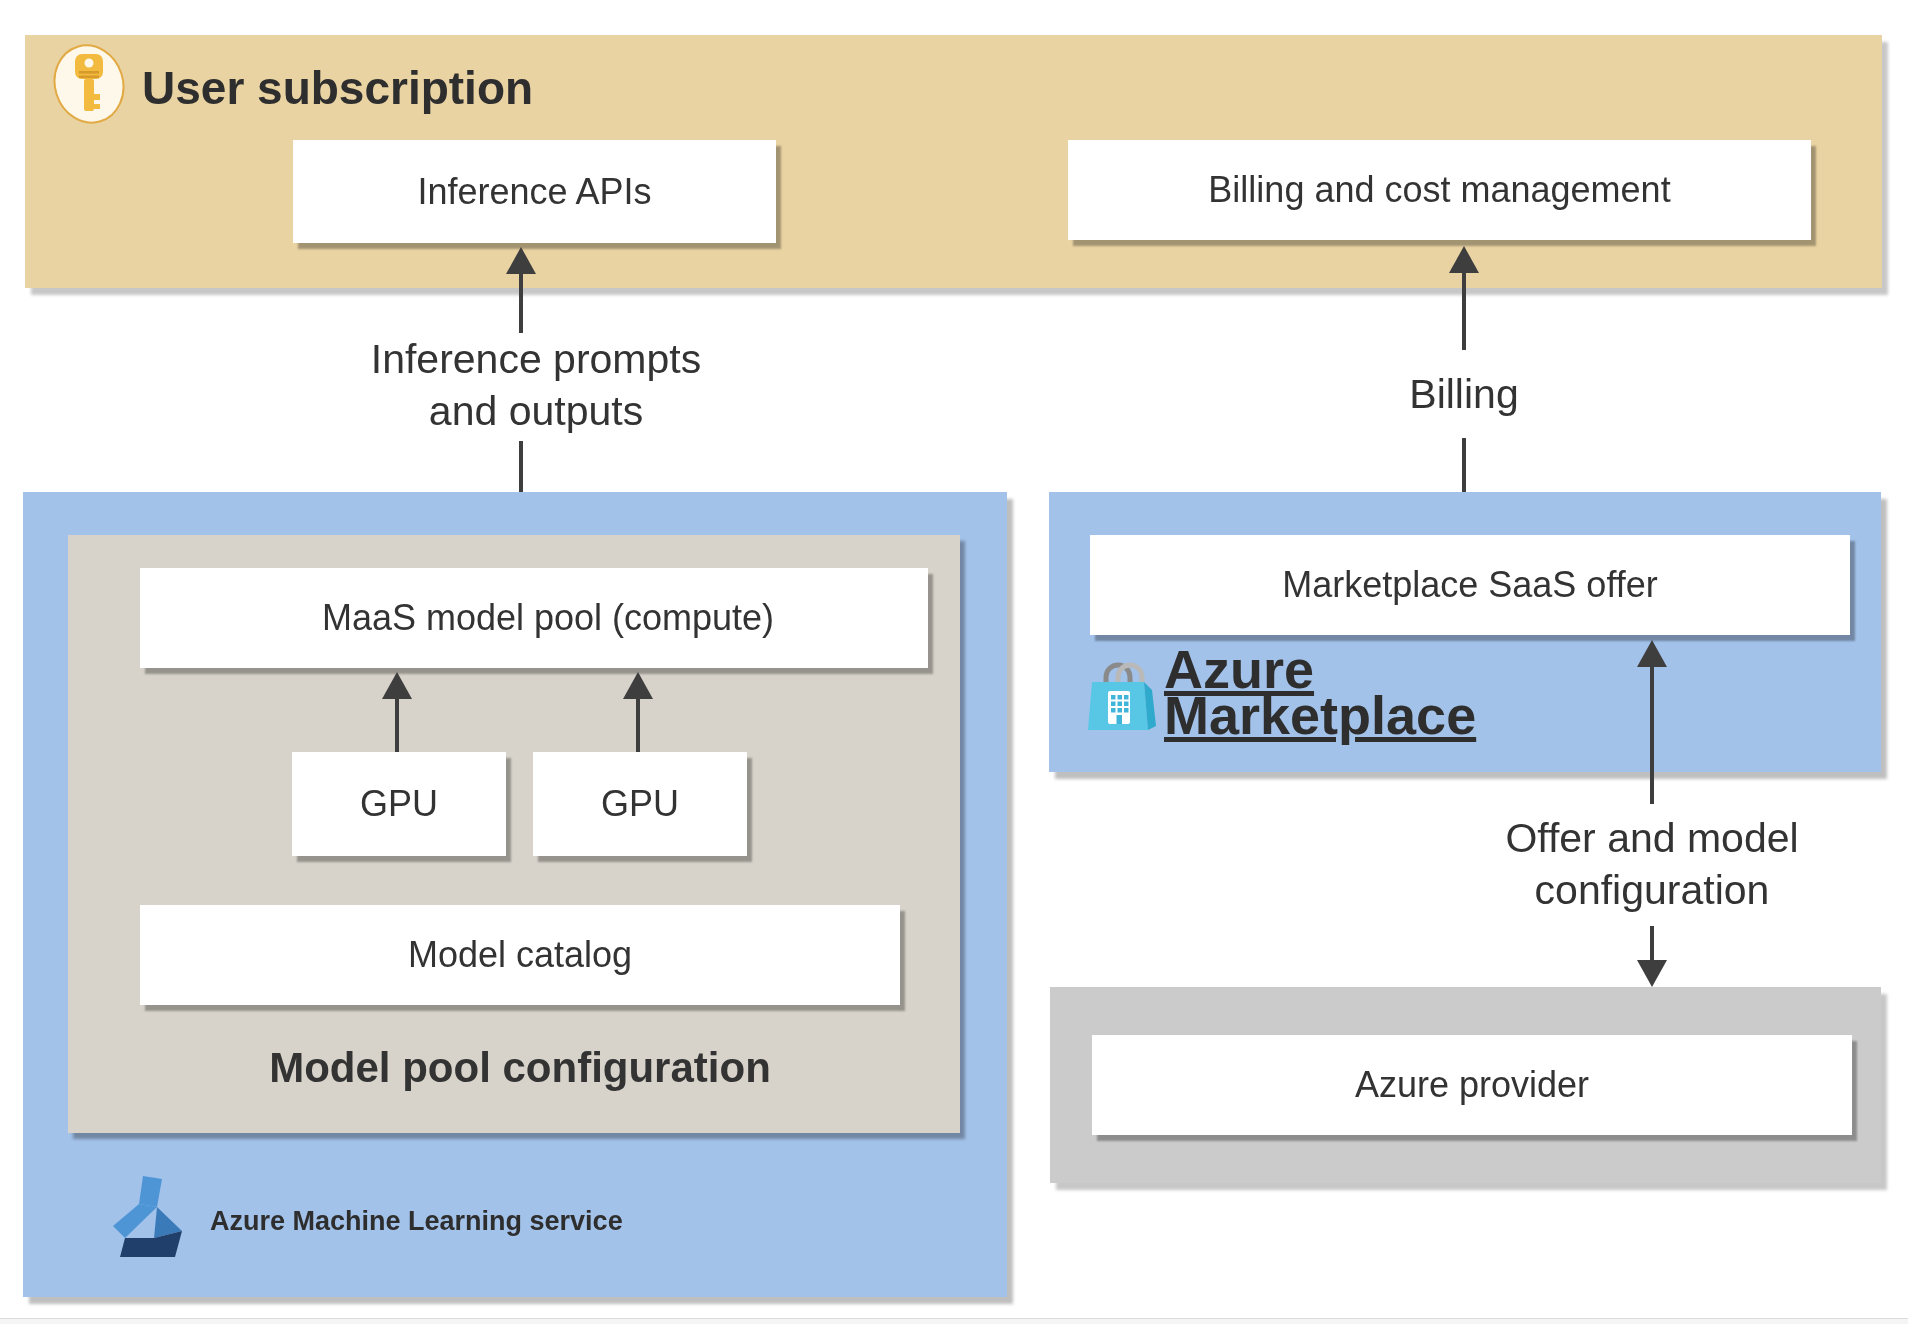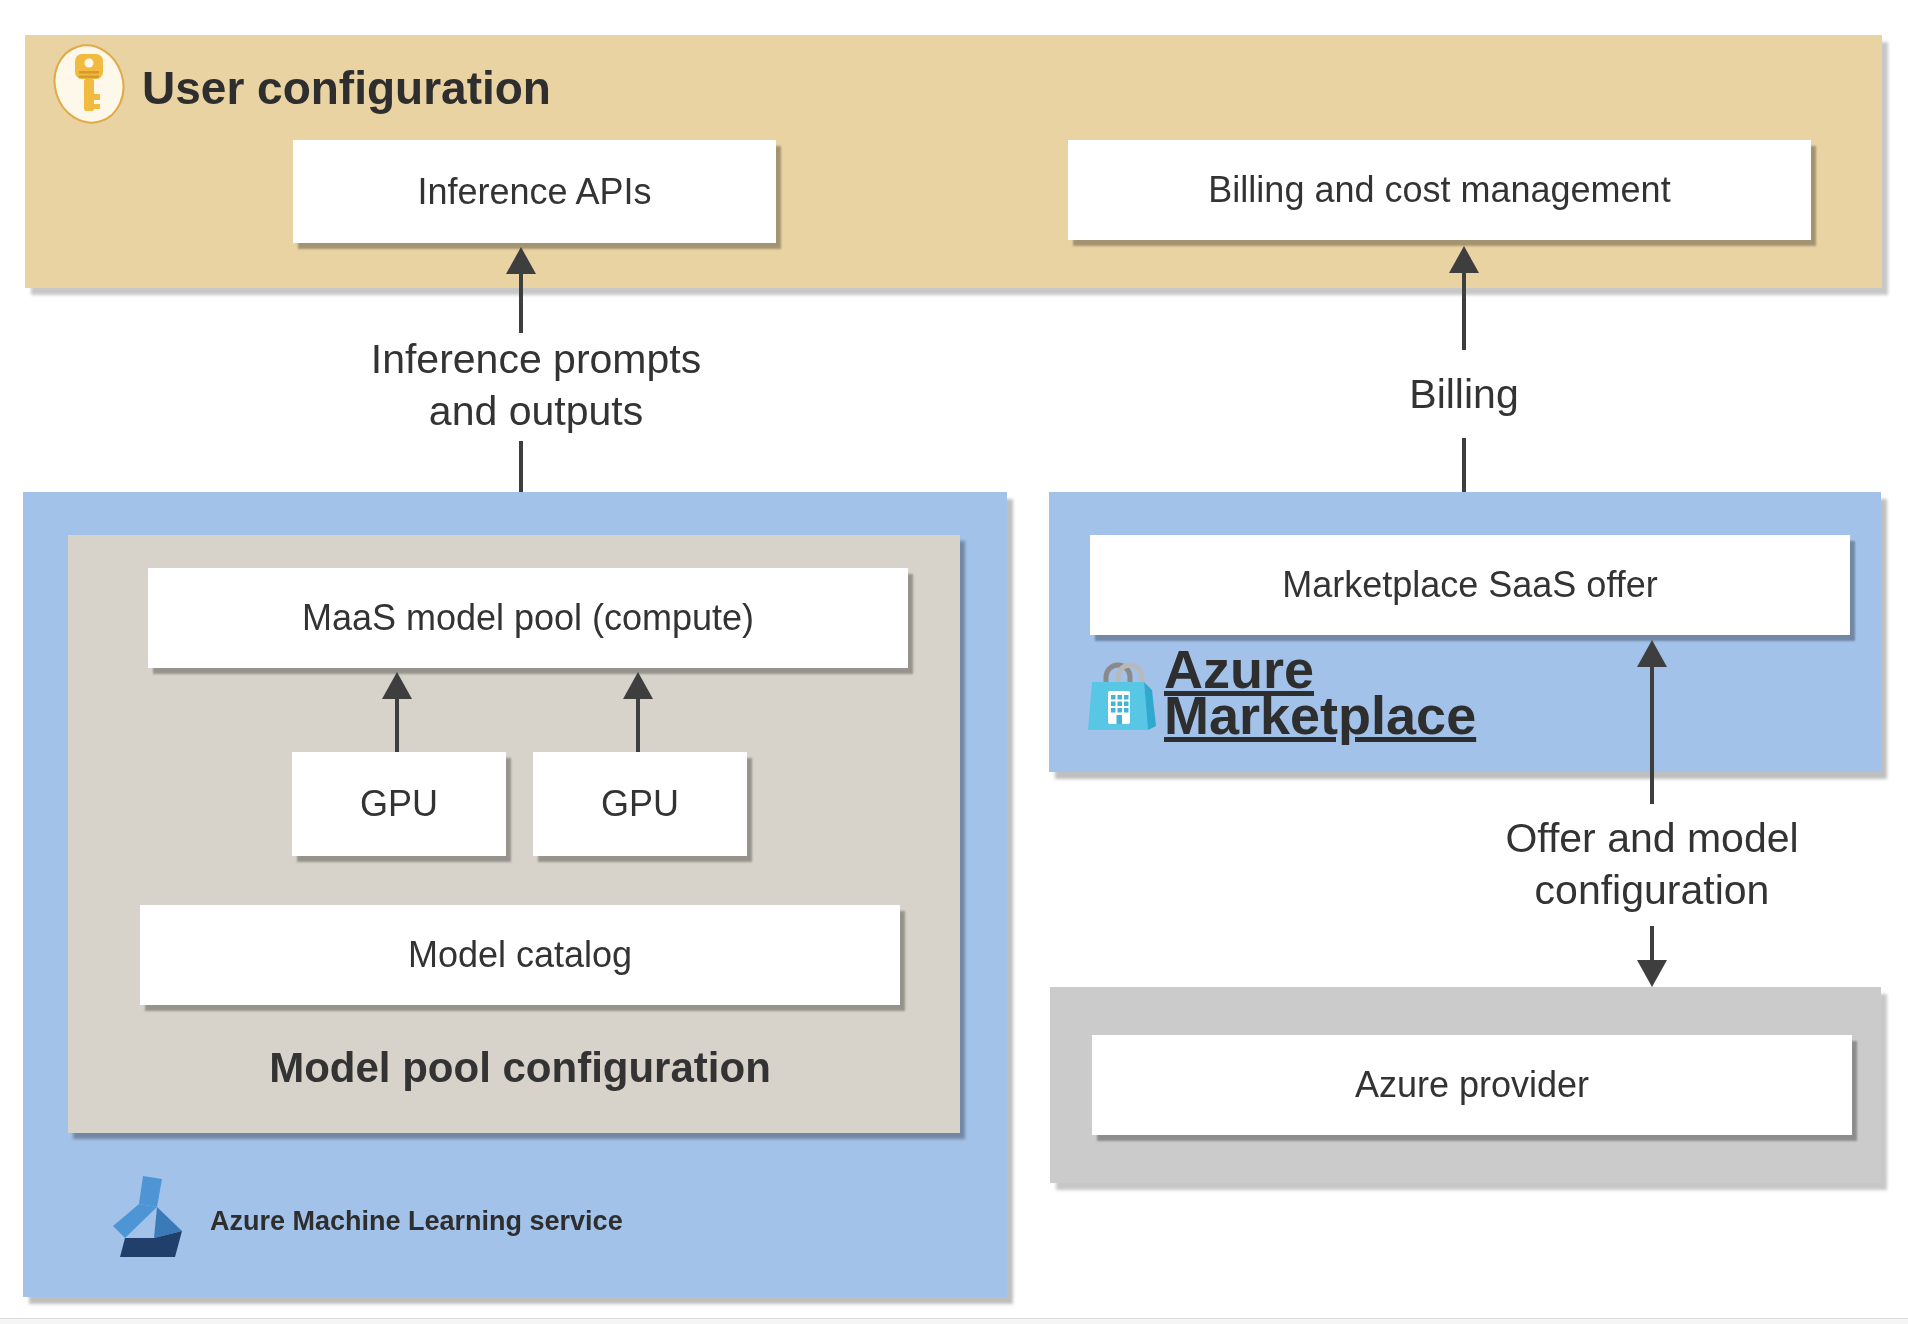--- a/index.html
+++ b/index.html
@@ -49,21 +49,21 @@
       <rect x="25" y="12" width="28" height="25" rx="7" fill="#f2ba3f"></rect>
       <circle cx="39" cy="21" r="4.5" fill="#fdf8e9"></circle>
       <rect x="29" y="29" width="20" height="2.6" fill="#d89a2b"></rect>
       <rect x="29" y="33.5" width="20" height="2.6" fill="#d89a2b"></rect>
       <rect x="34" y="37" width="10" height="32" rx="2" fill="#f2ba3f"></rect>
       <rect x="43" y="52" width="7" height="6" fill="#f2ba3f"></rect>
       <rect x="43" y="62" width="7" height="5" fill="#f2ba3f"></rect>
     </svg>
   </div>
 
-  <div class="sec-title" style="left:142px;top:60px;font-size:46px;line-height:56px;">User configuration</div>
+  <div class="sec-title" style="left:142px;top:60px;font-size:46px;line-height:56px;">User subscription</div>
 
   <div class="wbox" style="left:293px;top:140px;width:483px;height:103px;">Inference APIs</div>
 
   <div class="wbox" style="left:1068px;top:140px;width:743px;height:100px;">Billing and cost management</div>
 
   <div class="head-up" style="left:506px;top:247px;"></div>
   <div class="shaft" style="left:519px;top:273px;height:60px;"></div>
   <div class="arrow-label" style="left:286px;top:333px;width:500px;">
     <span style="display:block">Inference prompts</span>
     <span style="display:block">and outputs</span>
@@ -73,21 +73,21 @@
 
   <div class="head-up" style="left:1449px;top:246px;"></div>
   <div class="shaft" style="left:1462px;top:272px;height:78px;"></div>
   <div class="arrow-label" style="left:1314px;top:368px;width:300px;">Billing</div>
   <div class="shaft" style="left:1462px;top:438px;height:74px;"></div>
   <div class="head-down" style="left:1449px;top:512px;"></div>
 
   <div class="panel blue" style="left:23px;top:492px;width:984px;height:805px;"></div>
   <div class="panel warmgray" style="left:68px;top:535px;width:892px;height:598px;"></div>
 
-  <div class="wbox" style="left:148px;top:568px;width:760px;height:100px;">MaaS model pool (compute)</div>
+  <div class="wbox" style="left:140px;top:568px;width:760px;height:100px;padding-left:28px;">MaaS model pool (compute)</div>
 
   <div class="head-up" style="left:382px;top:672px;"></div>
   <div class="shaft" style="left:395px;top:698px;height:54px;"></div>
   <div class="head-up" style="left:623px;top:672px;"></div>
   <div class="shaft" style="left:636px;top:698px;height:54px;"></div>
 
   <div class="wbox" style="left:292px;top:752px;width:214px;height:104px;">GPU</div>
   <div class="wbox" style="left:533px;top:752px;width:214px;height:104px;">GPU</div>
 
   <div class="wbox" style="left:140px;top:905px;width:760px;height:100px;">Model catalog</div>

